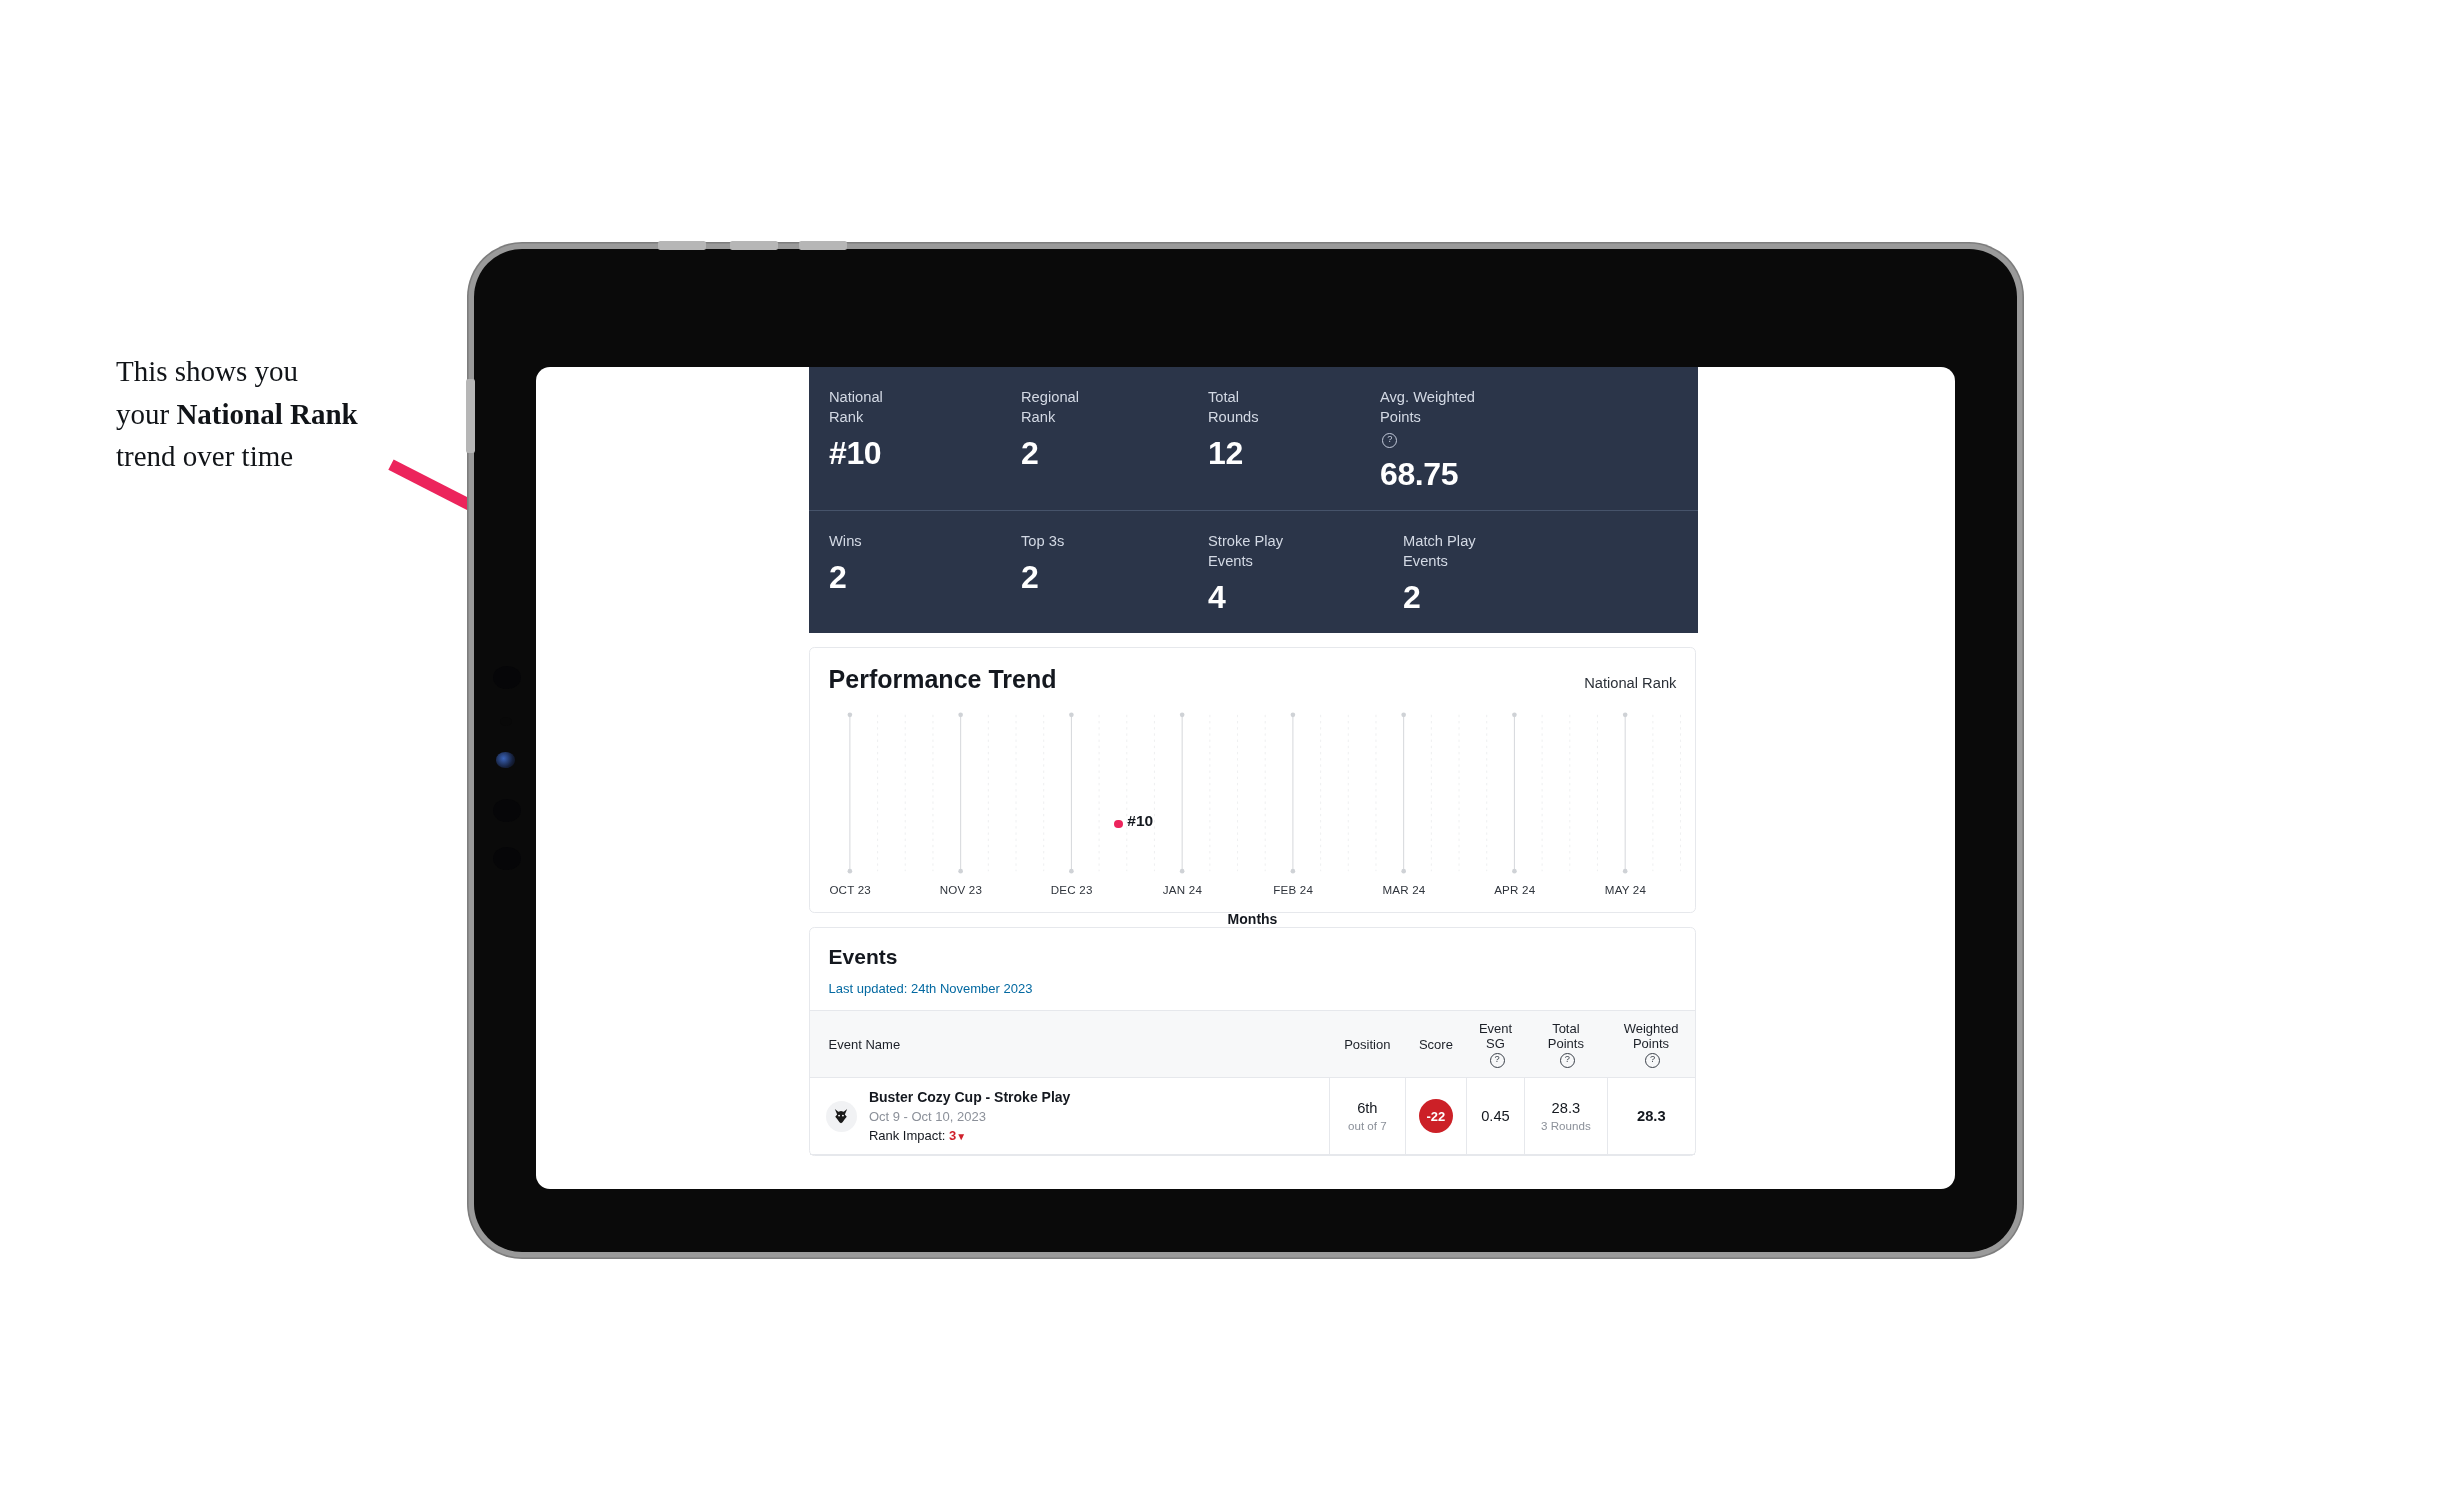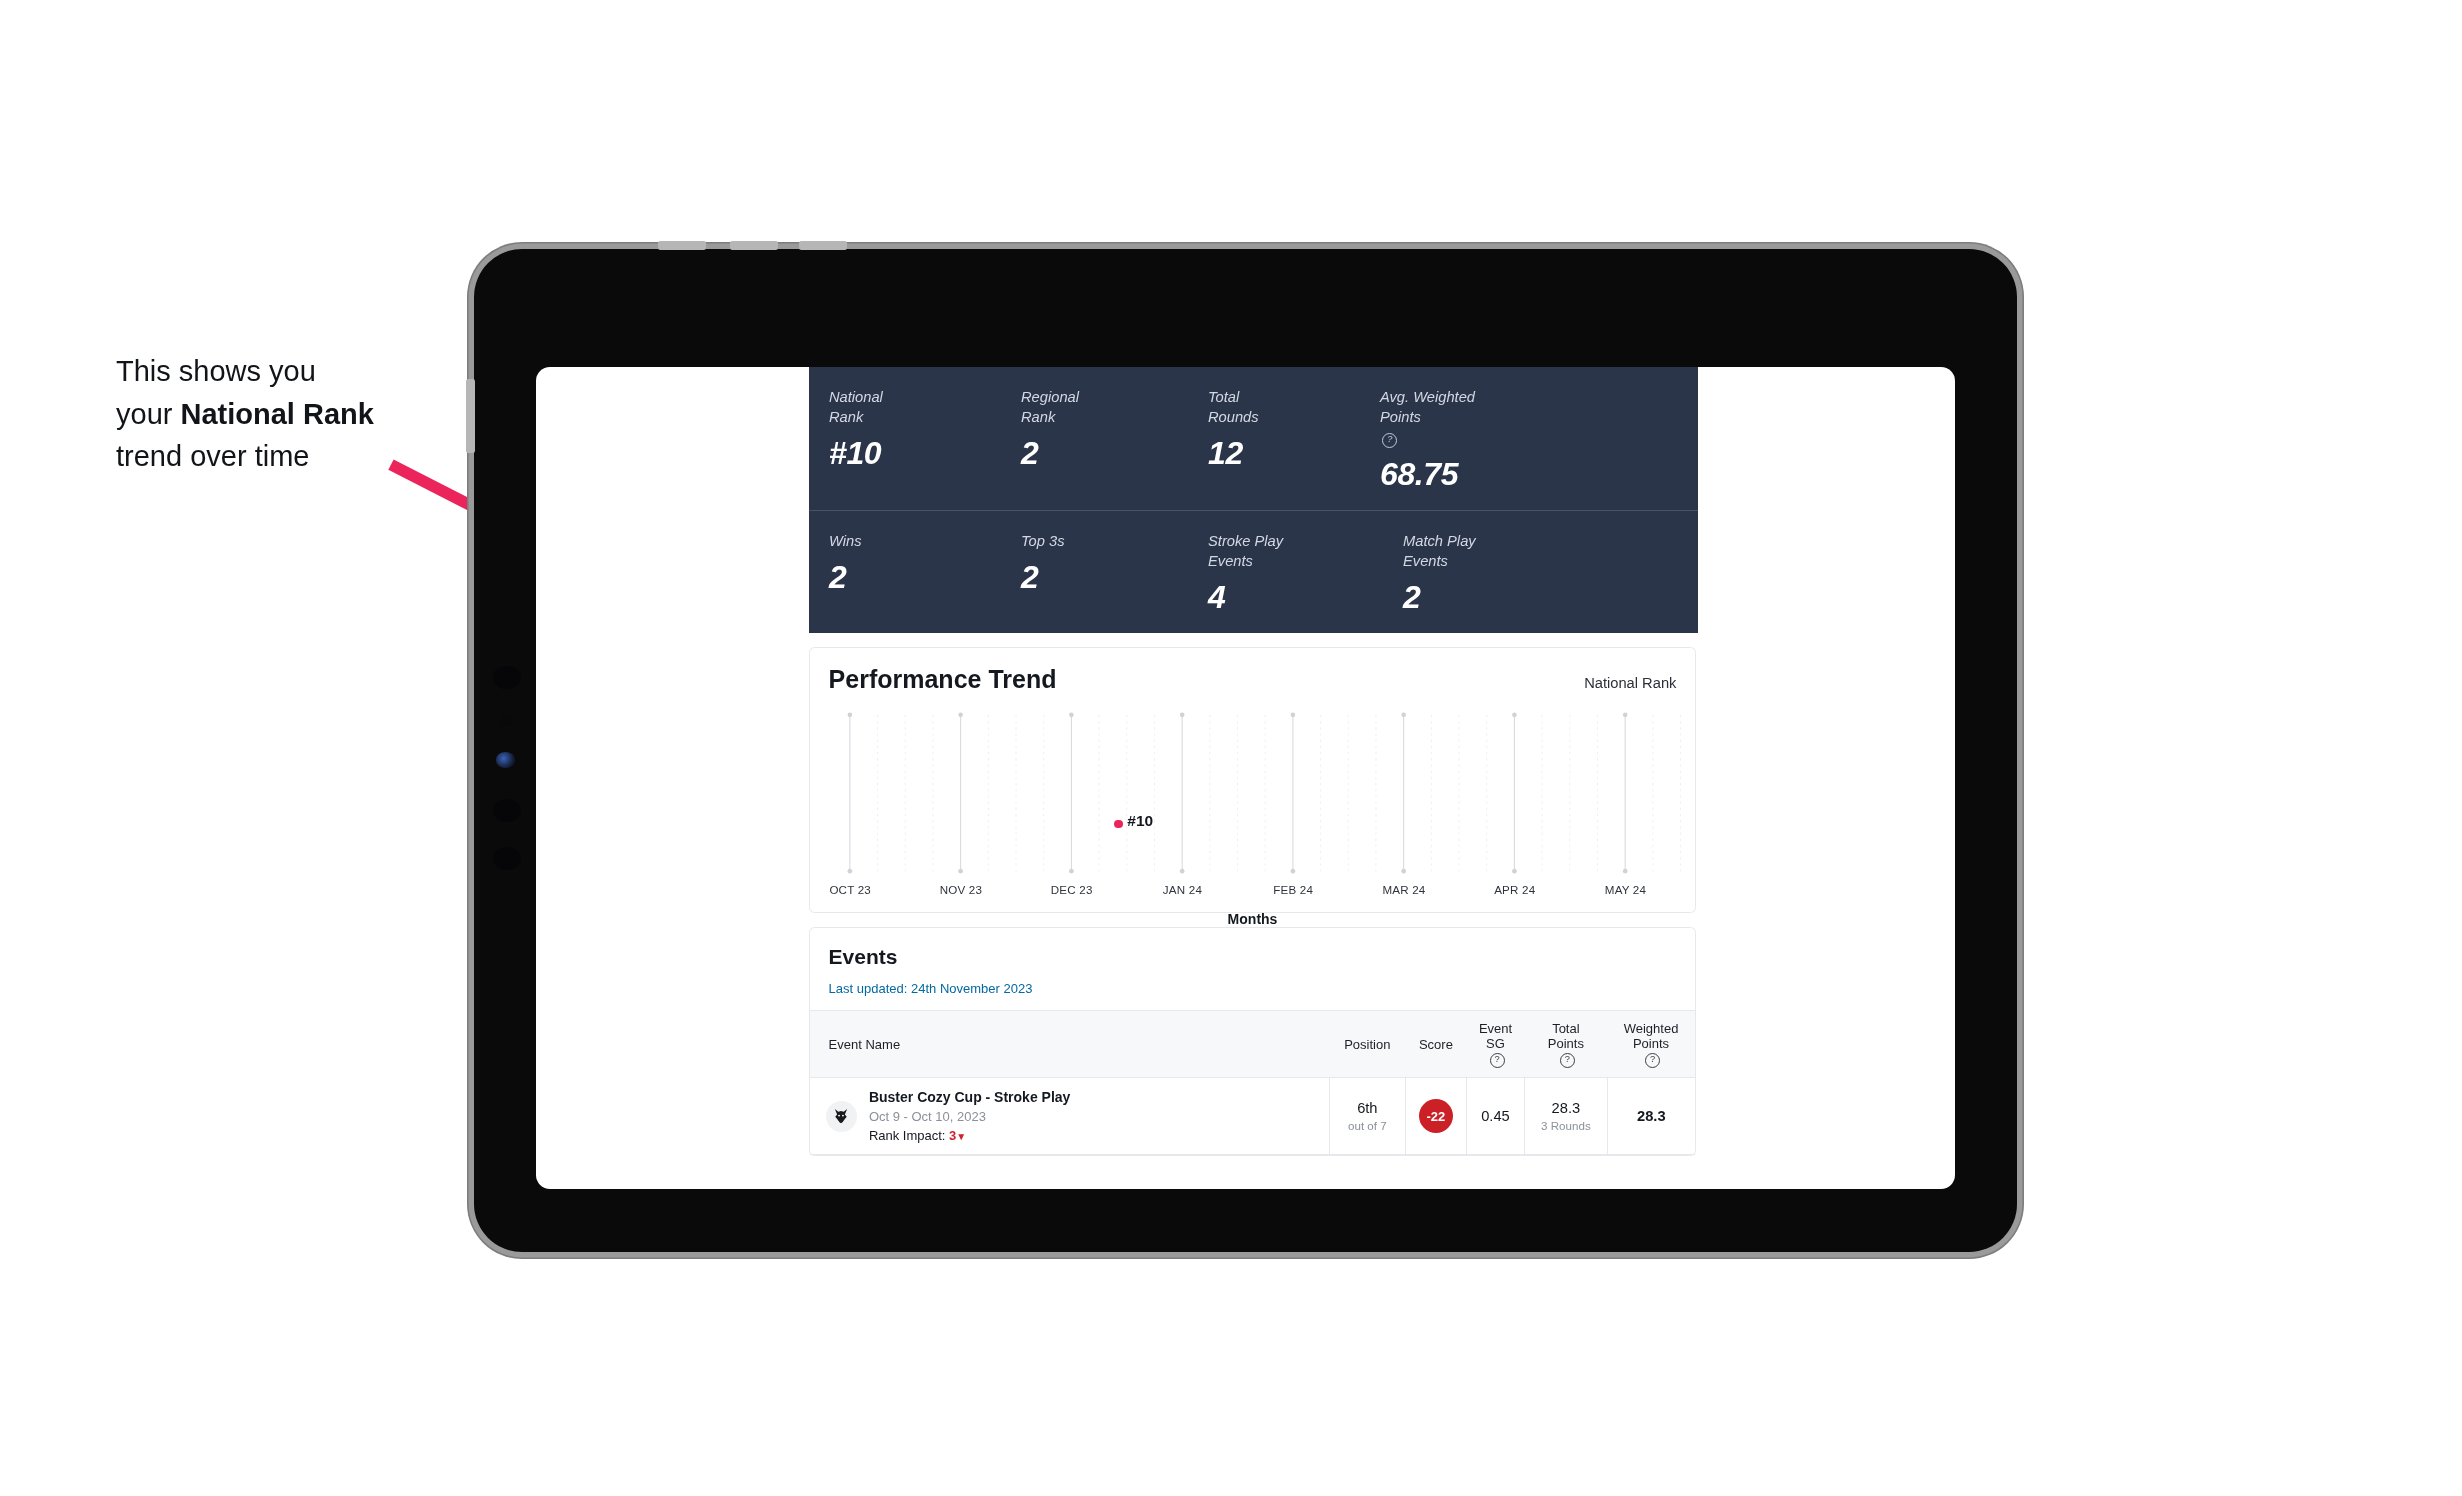--- a/index.html
+++ b/index.html
@@ -8,21 +8,21 @@
     background: #ffffff;
     font-family: "Liberation Sans", sans-serif;
     overflow: hidden;
   }
   #stage { position: relative; width: 2462px; height: 1496px; background:#fff; }
 
   
   .annot {
     position: absolute; left: 116px; top: 350px; width: 310px;
     font-size: 29px; line-height: 1.47; color: #111418;
-    font-family: Liberation Sans, sans-serif;
+    font-family: Liberation Serif, serif;
   }
   .annot b { font-weight: 700; }
   .arrow-svg { position: absolute; left: 0; top: 0; width: 2462px; height: 1496px; pointer-events: none; }
 
   
   .tablet {
     position: absolute; left: 474px; top: 249px;
     width: 1543px; height: 1003px;
     background: #0a0a0a;
     border-radius: 48px;
@@ -53,21 +53,21 @@
     overflow: hidden;
   }
   .app { position: absolute; left: 273px; top: 0px; width: 889px; }
 
   
   .stats {
     background: #2b3549;
     width: 889px;
   }
   .stats-row {
-    display: flex; padding: 20px 0 17px 0; font-style: italic;
+    display: flex; padding: 20px 0 17px 0;
   }
   .stats-row.second { border-top: 1.5px solid #46536a; }
   .stat { padding-left: 20px; }
   .stat.c0 { width: 172px; }
   .stat.c1 { width: 167px; }
   .stat.c2 { width: 175px; }
   .stat.c3 { width: 152px; }
   .stat.c4 { width: 201px; }
   .stat-label {
     color: #d3d9e4; font-size: 14.7px; line-height: 1.38; font-weight: 400;

